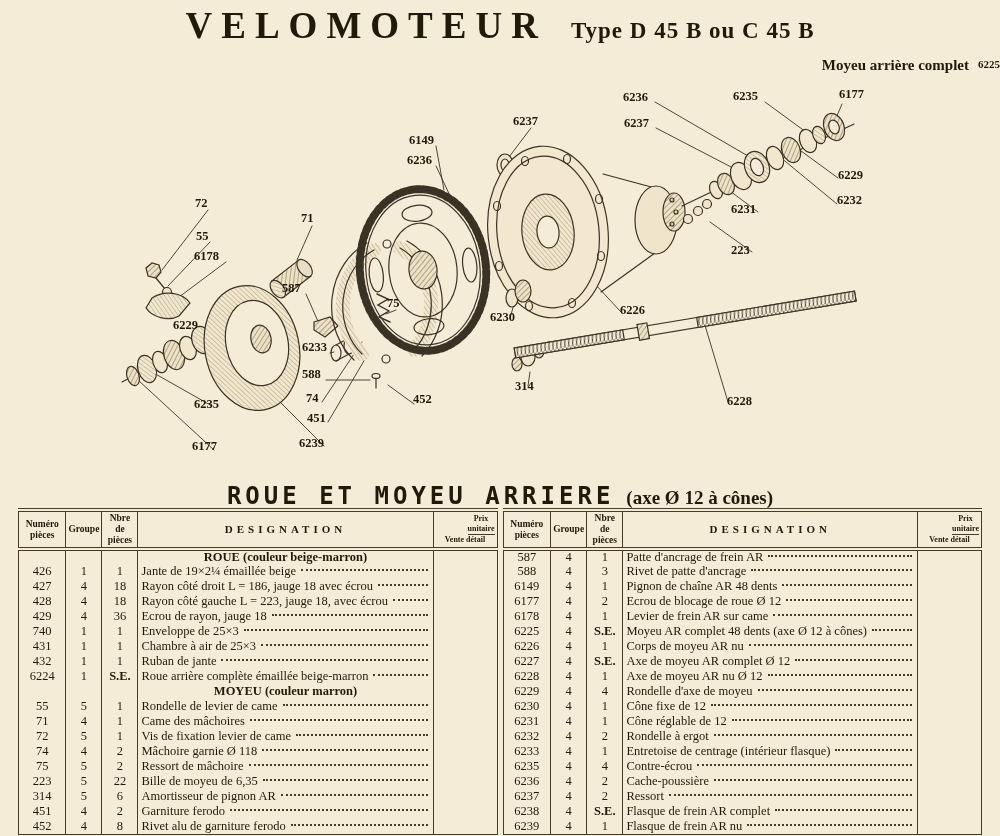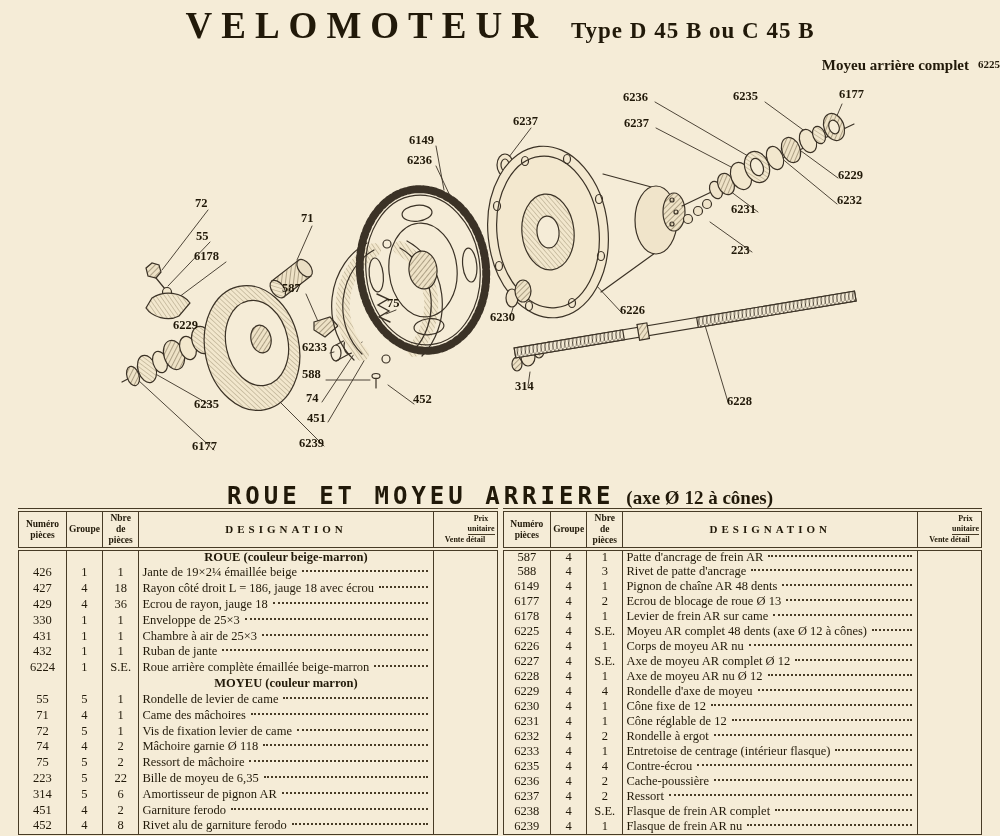--- a/index.html
+++ b/index.html
@@ -55,21 +55,21 @@
   .parts-table th span { display:block; font-size:9.5px; line-height:11px; }
   .parts-table th.th-des span { font-size:11px; letter-spacing:4px; }
   .parts-table th.th-prc span { font-size:8px; line-height:10px; }
   .parts-table th.th-prc span.prc1 { border-bottom:1px solid #473b26;margin-left:32px; }
   .parts-table td {
     border-left:1px solid #473b26; border-right:1px solid #473b26;
     height:15px; line-height:13px; padding:0 3px;
     white-space:nowrap; overflow:hidden; vertical-align:middle;
   }
   .parts-table td.c-num, .parts-table td.c-grp, .parts-table td.c-qty { text-align:center; }
-  .parts-table td.c-qty.se { font-weight:normal; }
+  .parts-table td.c-qty.se { font-weight:bold; }
   .parts-table td.c-sec { text-align:center; font-weight:bold; }
   .desflex { display:flex; align-items:center; width:100%; }
   .des-text { white-space:nowrap; }
   .leader { flex:1; min-width:6px; border-bottom:2px dotted #473b26; margin:0 2px 3px 5px; }
 </style>
 </head>
 <body>
 
 <div class="page">
 
@@ -362,33 +362,45 @@
             <td class="c-qty">18</td>
             <td class="c-des">
               <div class="desflex">
                 <span class="des-text">Rayon côté droit L = 186, jauge 18 avec écrou</span>
                 <span class="leader"></span>
               </div>
             </td>
             <td class="c-prc"></td>
           </tr>
           <tr>
+            <td class="c-num">428</td>
+            <td class="c-grp">4</td>
+            <td class="c-qty">18</td>
+            <td class="c-des">
+              <div class="desflex">
+                <span class="des-text">Rayon côté gauche L = 223, jauge 18, avec écrou</span>
+                <span class="leader"></span>
+              </div>
+            </td>
+            <td class="c-prc"></td>
+          </tr>
+          <tr>
             <td class="c-num">429</td>
             <td class="c-grp">4</td>
             <td class="c-qty">36</td>
             <td class="c-des">
               <div class="desflex">
                 <span class="des-text">Ecrou de rayon, jauge 18</span>
                 <span class="leader"></span>
               </div>
             </td>
             <td class="c-prc"></td>
           </tr>
           <tr>
-            <td class="c-num">330</td>
+            <td class="c-num">740</td>
             <td class="c-grp">1</td>
             <td class="c-qty">1</td>
             <td class="c-des">
               <div class="desflex">
                 <span class="des-text">Enveloppe de 25×3</span>
                 <span class="leader"></span>
               </div>
             </td>
             <td class="c-prc"></td>
           </tr>
@@ -612,21 +624,21 @@
               </div>
             </td>
             <td class="c-prc"></td>
           </tr>
           <tr>
             <td class="c-num">6177</td>
             <td class="c-grp">4</td>
             <td class="c-qty">2</td>
             <td class="c-des">
               <div class="desflex">
-                <span class="des-text">Ecrou de blocage de roue Ø 13</span>
+                <span class="des-text">Ecrou de blocage de roue Ø 12</span>
                 <span class="leader"></span>
               </div>
             </td>
             <td class="c-prc"></td>
           </tr>
           <tr>
             <td class="c-num">6178</td>
             <td class="c-grp">4</td>
             <td class="c-qty">1</td>
             <td class="c-des">

